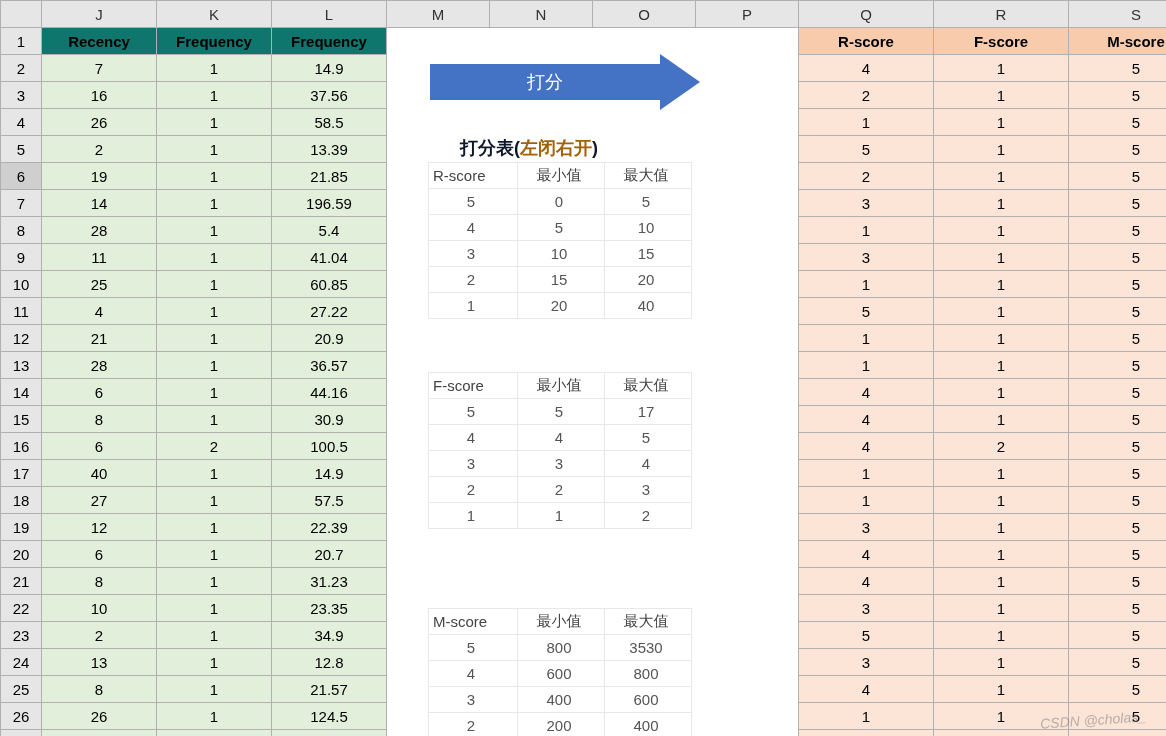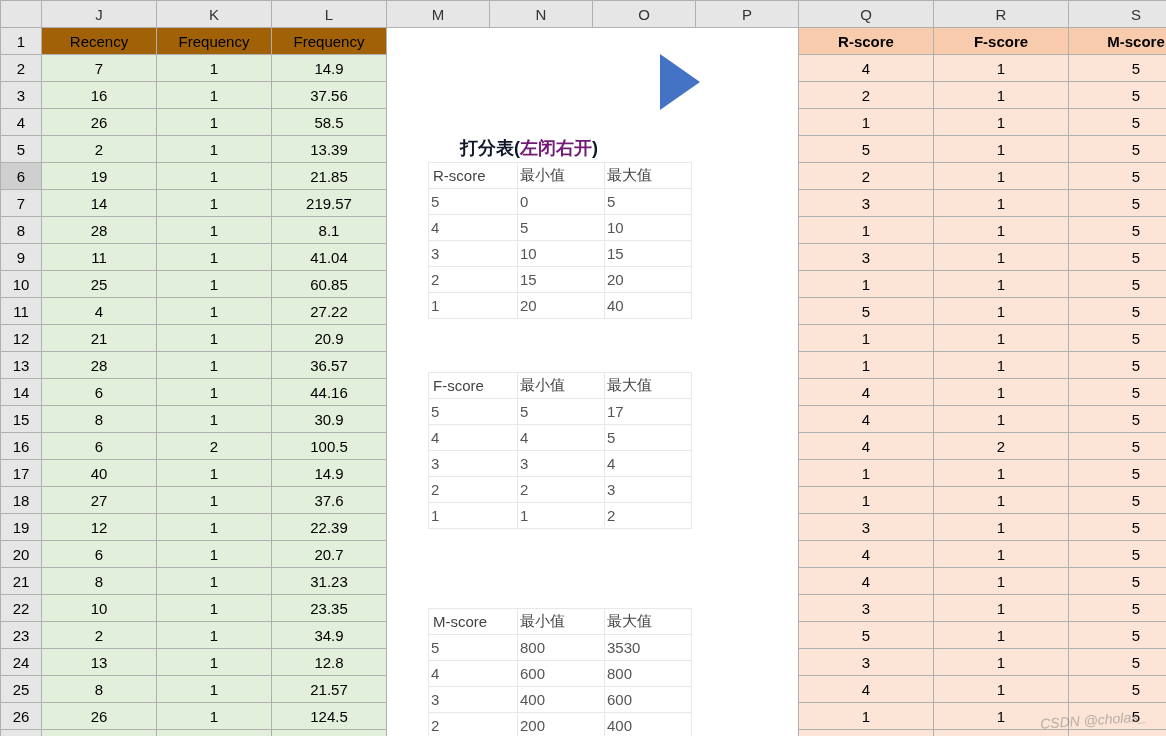--- a/index.html
+++ b/index.html
@@ -41,21 +41,21 @@
     font-weight: normal;
     width: 36px;
   }
   td.sel-rowhead {
     background: #cfcfcf;
   }
   .col-J, .col-K, .col-L { width: 110px; }
   .col-M, .col-N, .col-O, .col-P { width: 98px; }
   .col-Q, .col-R, .col-S { width: 130px; }
 
-  .green-header { background: #a16207; font-weight: normal; }
+  .green-header { background: #0f766e; font-weight: bold; }
   .green-cell   { background: #e2efda; }
   .peach-header { background: #f8cbad; font-weight: bold; }
   .peach-cell   { background: #fce4d6; }
 
   .middle-area {
     border: none !important;
     background: #fff;
   }
 
   
@@ -91,33 +91,33 @@
   }
 
   .title-red {
     position: absolute;
     left: 460px;
     top: 136px;
     font-size: 18px;
     font-weight: bold;
   }
   .title-red .blk { color: #0f172a; }
-  .title-red .red { color: #701a75; }
+  .title-red .red { color: #a16207; }
 
   .score-table {
     position: absolute;
     font-size: 15px;
     color: #555;
   }
   .score-table table { width: auto; border-collapse: collapse; }
   .score-table td {
     border: 1px solid #e8e8e8;
     width: 78px;
     height: 25px;
-    text-align: left;
+    text-align: center;
     padding-right: 6px;
     background: #fff;
   }
   .score-table td.lab { text-align: left; padding-left: 4px; }
   .score-table tr.hdr td { color: #444; }
 
   #rtab { left: 428px; top: 162px; }
   #ftab { left: 428px; top: 372px; }
   #mtab { left: 428px; top: 608px; }
 
@@ -226,34 +226,34 @@
         <td class="middle-area col-O"></td>
         <td class="middle-area col-P"></td>
         <td class="peach-cell col-Q">2</td>
         <td class="peach-cell col-R">1</td>
         <td class="peach-cell col-S">5</td>
       </tr>
       <tr>
         <td class="rowhead">7</td>
         <td class="green-cell col-J">14</td>
         <td class="green-cell col-K">1</td>
-        <td class="green-cell col-L">219.57</td>
+        <td class="green-cell col-L">196.59</td>
         <td class="middle-area col-M"></td>
         <td class="middle-area col-N"></td>
         <td class="middle-area col-O"></td>
         <td class="middle-area col-P"></td>
         <td class="peach-cell col-Q">3</td>
         <td class="peach-cell col-R">1</td>
         <td class="peach-cell col-S">5</td>
       </tr>
       <tr>
         <td class="rowhead">8</td>
         <td class="green-cell col-J">28</td>
         <td class="green-cell col-K">1</td>
-        <td class="green-cell col-L">8.1</td>
+        <td class="green-cell col-L">5.4</td>
         <td class="middle-area col-M"></td>
         <td class="middle-area col-N"></td>
         <td class="middle-area col-O"></td>
         <td class="middle-area col-P"></td>
         <td class="peach-cell col-Q">1</td>
         <td class="peach-cell col-R">1</td>
         <td class="peach-cell col-S">5</td>
       </tr>
       <tr>
         <td class="rowhead">9</td>
@@ -369,21 +369,21 @@
         <td class="middle-area col-O"></td>
         <td class="middle-area col-P"></td>
         <td class="peach-cell col-Q">1</td>
         <td class="peach-cell col-R">1</td>
         <td class="peach-cell col-S">5</td>
       </tr>
       <tr>
         <td class="rowhead">18</td>
         <td class="green-cell col-J">27</td>
         <td class="green-cell col-K">1</td>
-        <td class="green-cell col-L">37.6</td>
+        <td class="green-cell col-L">57.5</td>
         <td class="middle-area col-M"></td>
         <td class="middle-area col-N"></td>
         <td class="middle-area col-O"></td>
         <td class="middle-area col-P"></td>
         <td class="peach-cell col-Q">1</td>
         <td class="peach-cell col-R">1</td>
         <td class="peach-cell col-S">5</td>
       </tr>
       <tr>
         <td class="rowhead">19</td>
@@ -499,20 +499,23 @@
         <td class="middle-area col-O"></td>
         <td class="middle-area col-P"></td>
         <td class="peach-cell col-Q">5</td>
         <td class="peach-cell col-R">1</td>
         <td class="peach-cell col-S">5</td>
       </tr>
     </tbody>
 </table>
 
 <div class="arrow-wrap">
+  <div class="arrow-body">
+      <span>打分</span>
+    </div>
   <div class="arrow-head"></div>
 </div>
 
 <div class="title-red">
   <span class="blk">打分表(</span><span class="red">左闭右开</span><span class="blk">)</span>
 </div>
 
 <div id="rtab" class="score-table">
     <table>
       <tbody>

